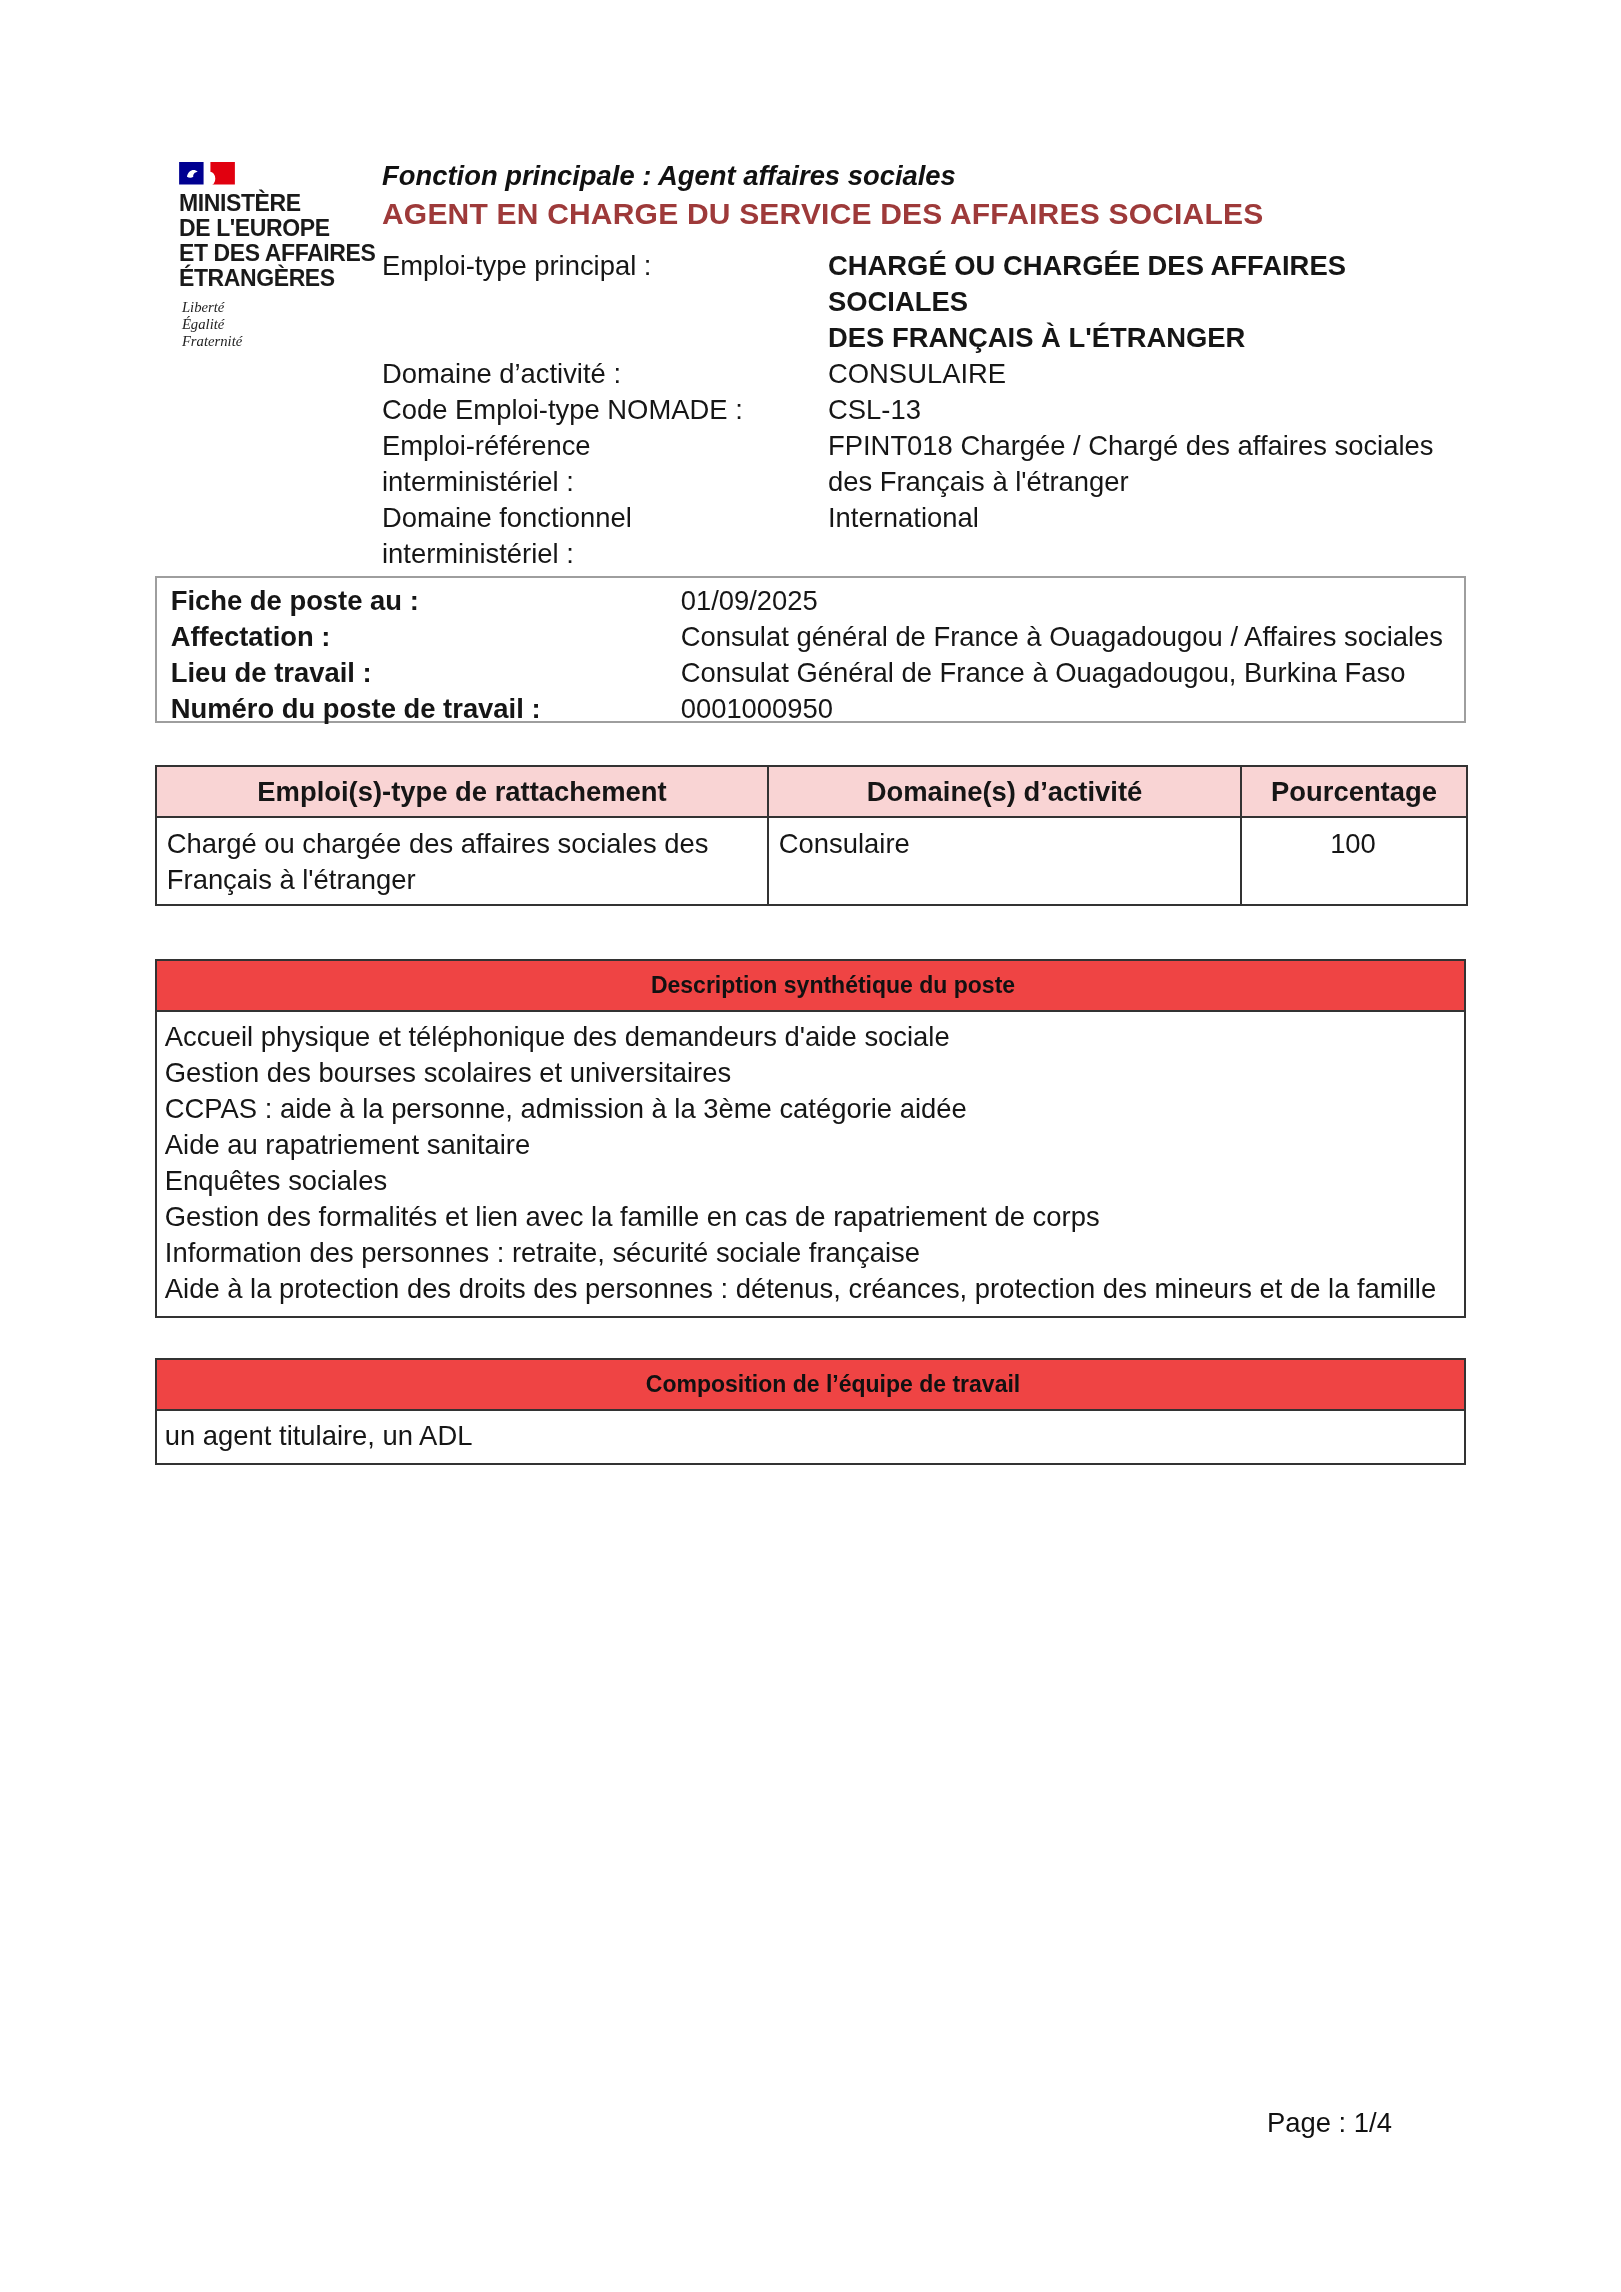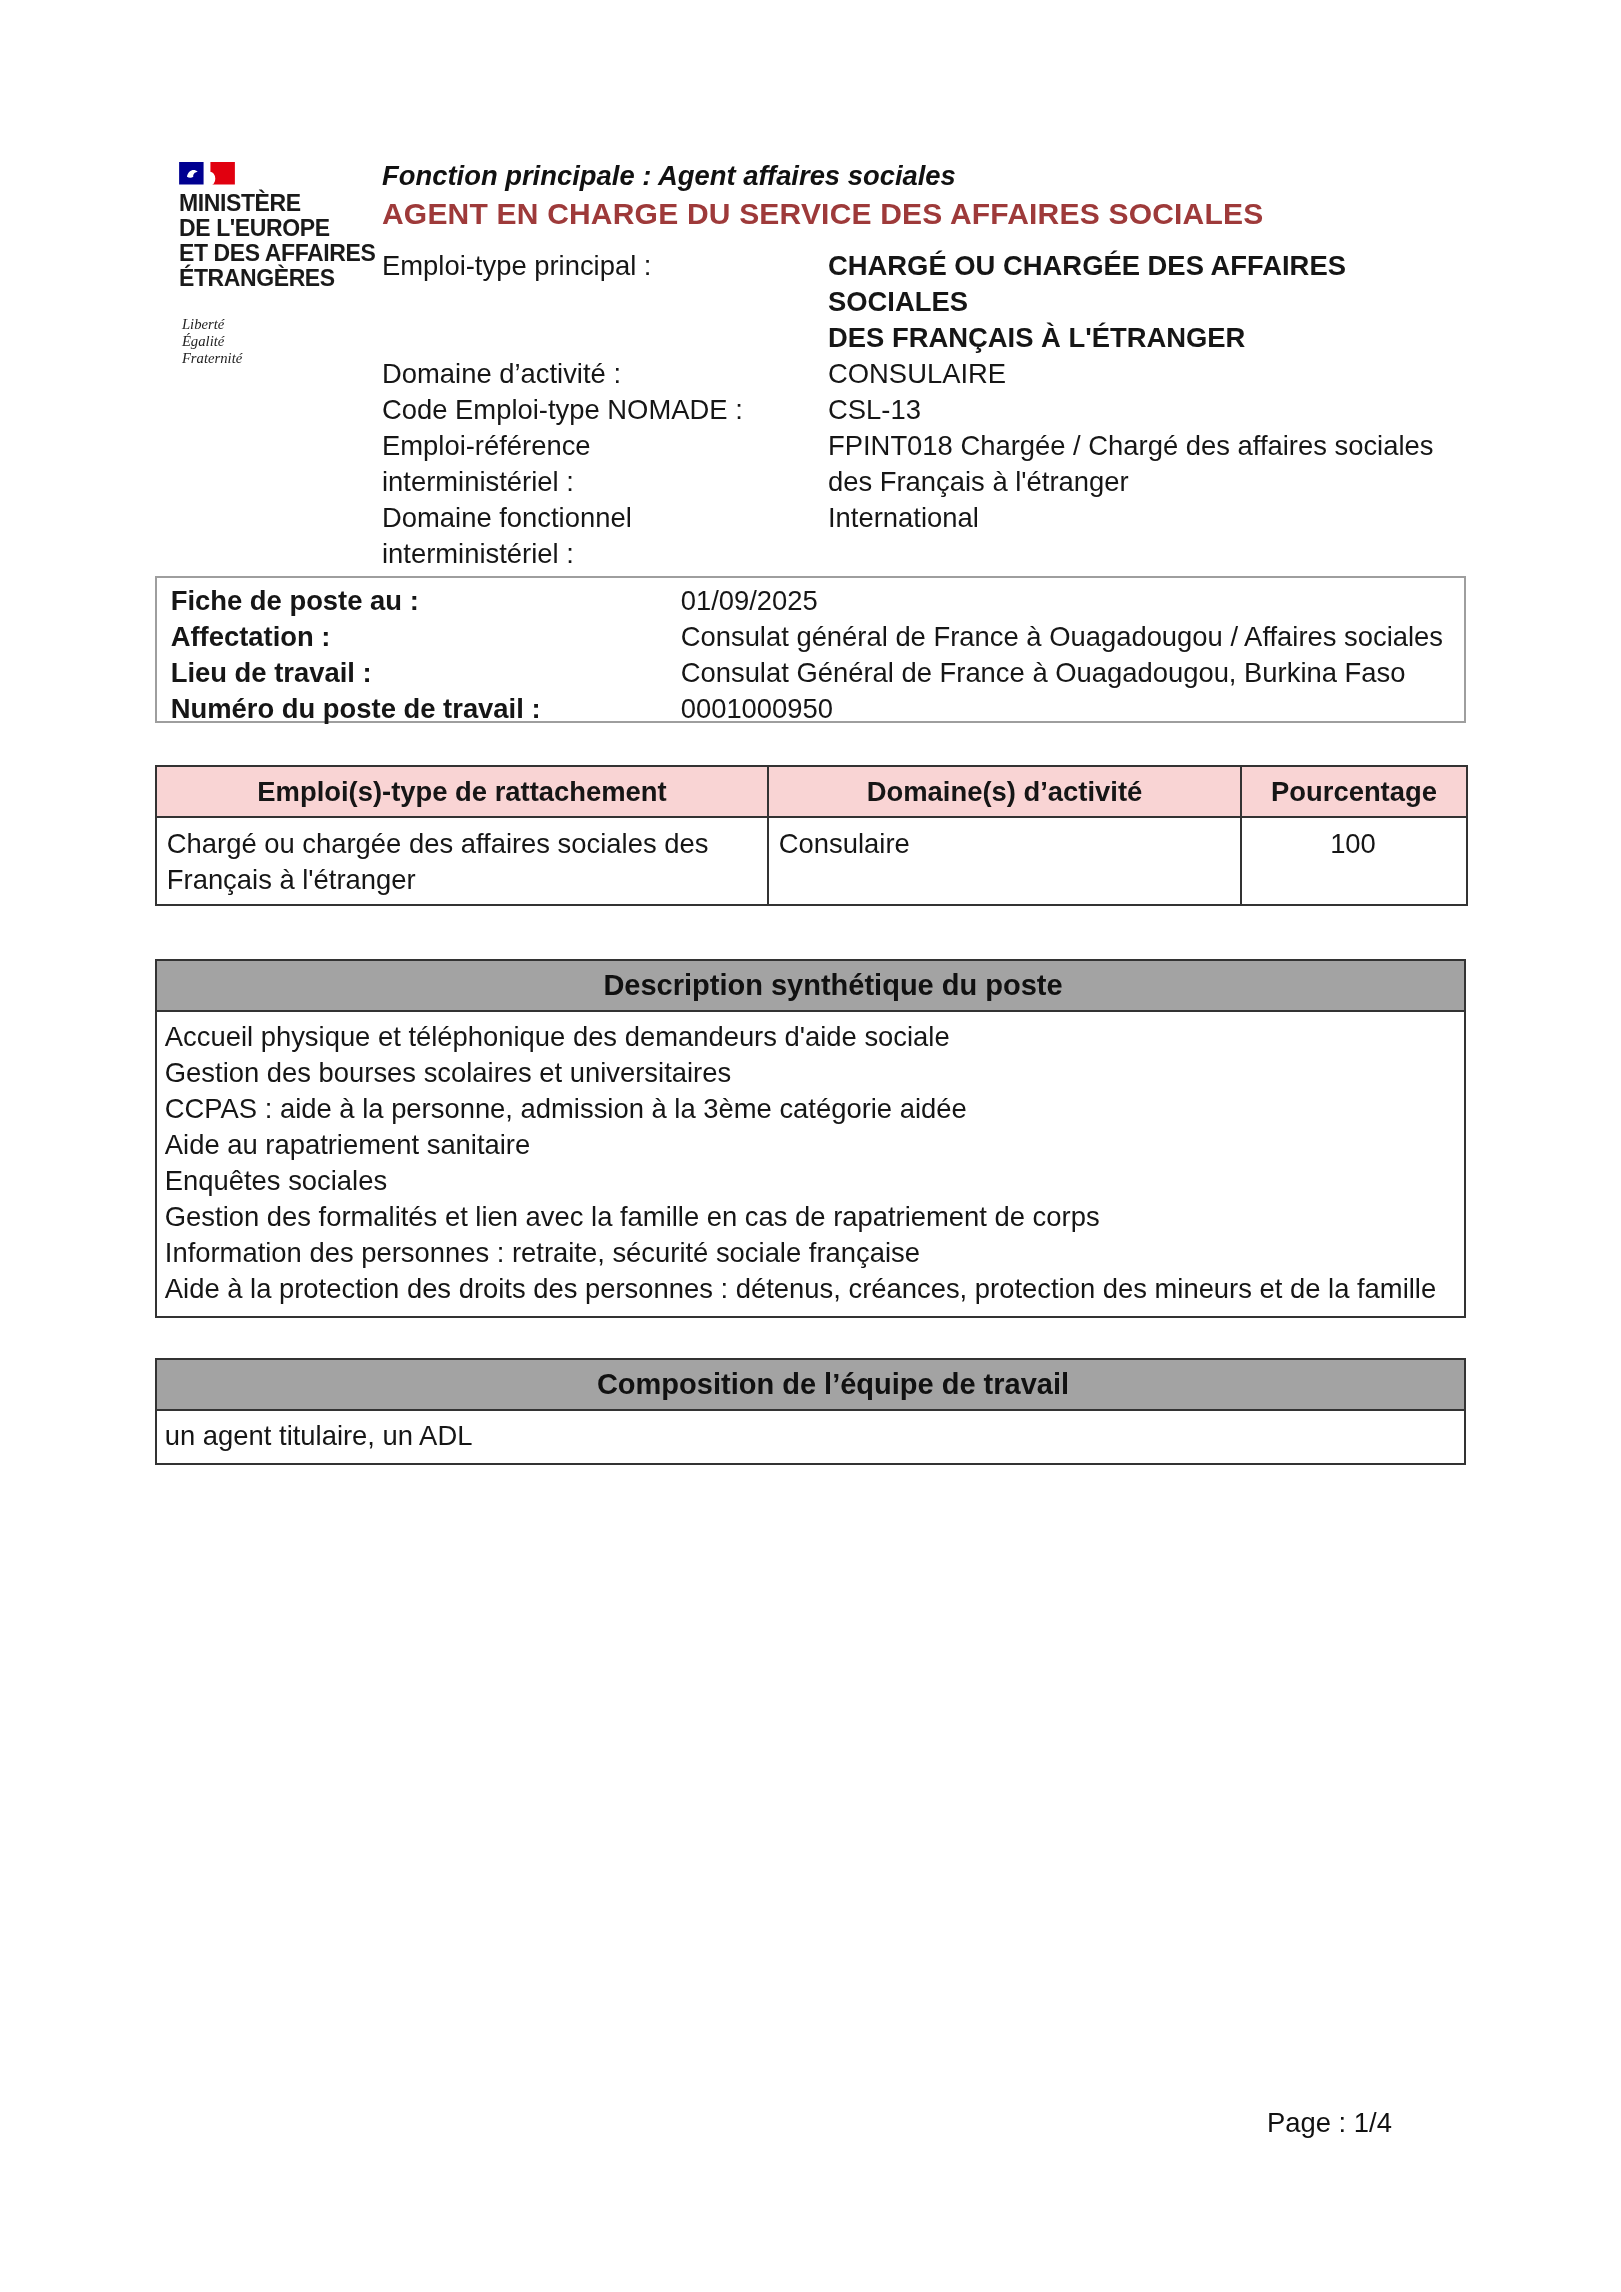--- a/index.html
+++ b/index.html
@@ -19,21 +19,21 @@
   .ministry-name {
     margin-top: 6.9px;
     font-weight: bold;
     font-size: 23px;
     line-height: 25px;
     letter-spacing: -0.4px;
     color: #1a1a1a;
     white-space: pre-line;
   }
   .motto {
-    margin-top: 25px;
+    margin-top: 8px;
     margin-left: 2.9px;
     font-family: "Liberation Serif", serif;
     font-style: italic;
     font-size: 14.7px;
     line-height: 17px;
     color: #222;
     white-space: pre-line;
   }
 
   
@@ -62,25 +62,25 @@
   .fiche-label { width: 510px; flex: none; font-weight: bold; }
   .fiche-value { flex: 1; }
 
   
   .ptable {
     position: absolute; left: 155px; width: 1311px;
     border: 2px solid #333; box-sizing: border-box;
     background: #fff;
   }
   .ptable-header {
-    background: #a3a3a3;
+    background: #ef4444;
     border-bottom: 2.9px solid #333;
     height: 49px;
     display: flex; align-items: center; justify-content: center;
-    font-size: 29px; font-weight: bold; color: #111; padding-left: 45px;
+    font-size: 23px; font-weight: bold; color: #111; padding-left: 45px;
   }
   .ptable-body { padding: 6.9px 9.8px 8.8px 7.8px; font-size: 27.4px; line-height: 36px; }
 
   
   .rt { position: absolute; left: 155px; top: 765px; width: 1311px; border-collapse: collapse; table-layout: fixed; }
   .rt th, .rt td { border: 2px solid #333; font-size: 27.4px; box-sizing: border-box; }
   .rt th {
     background: #f9d4d4; font-weight: bold; text-align: center;
     height: 51px; border-bottom-width: 2.9px; padding: 0 23px;
   }

